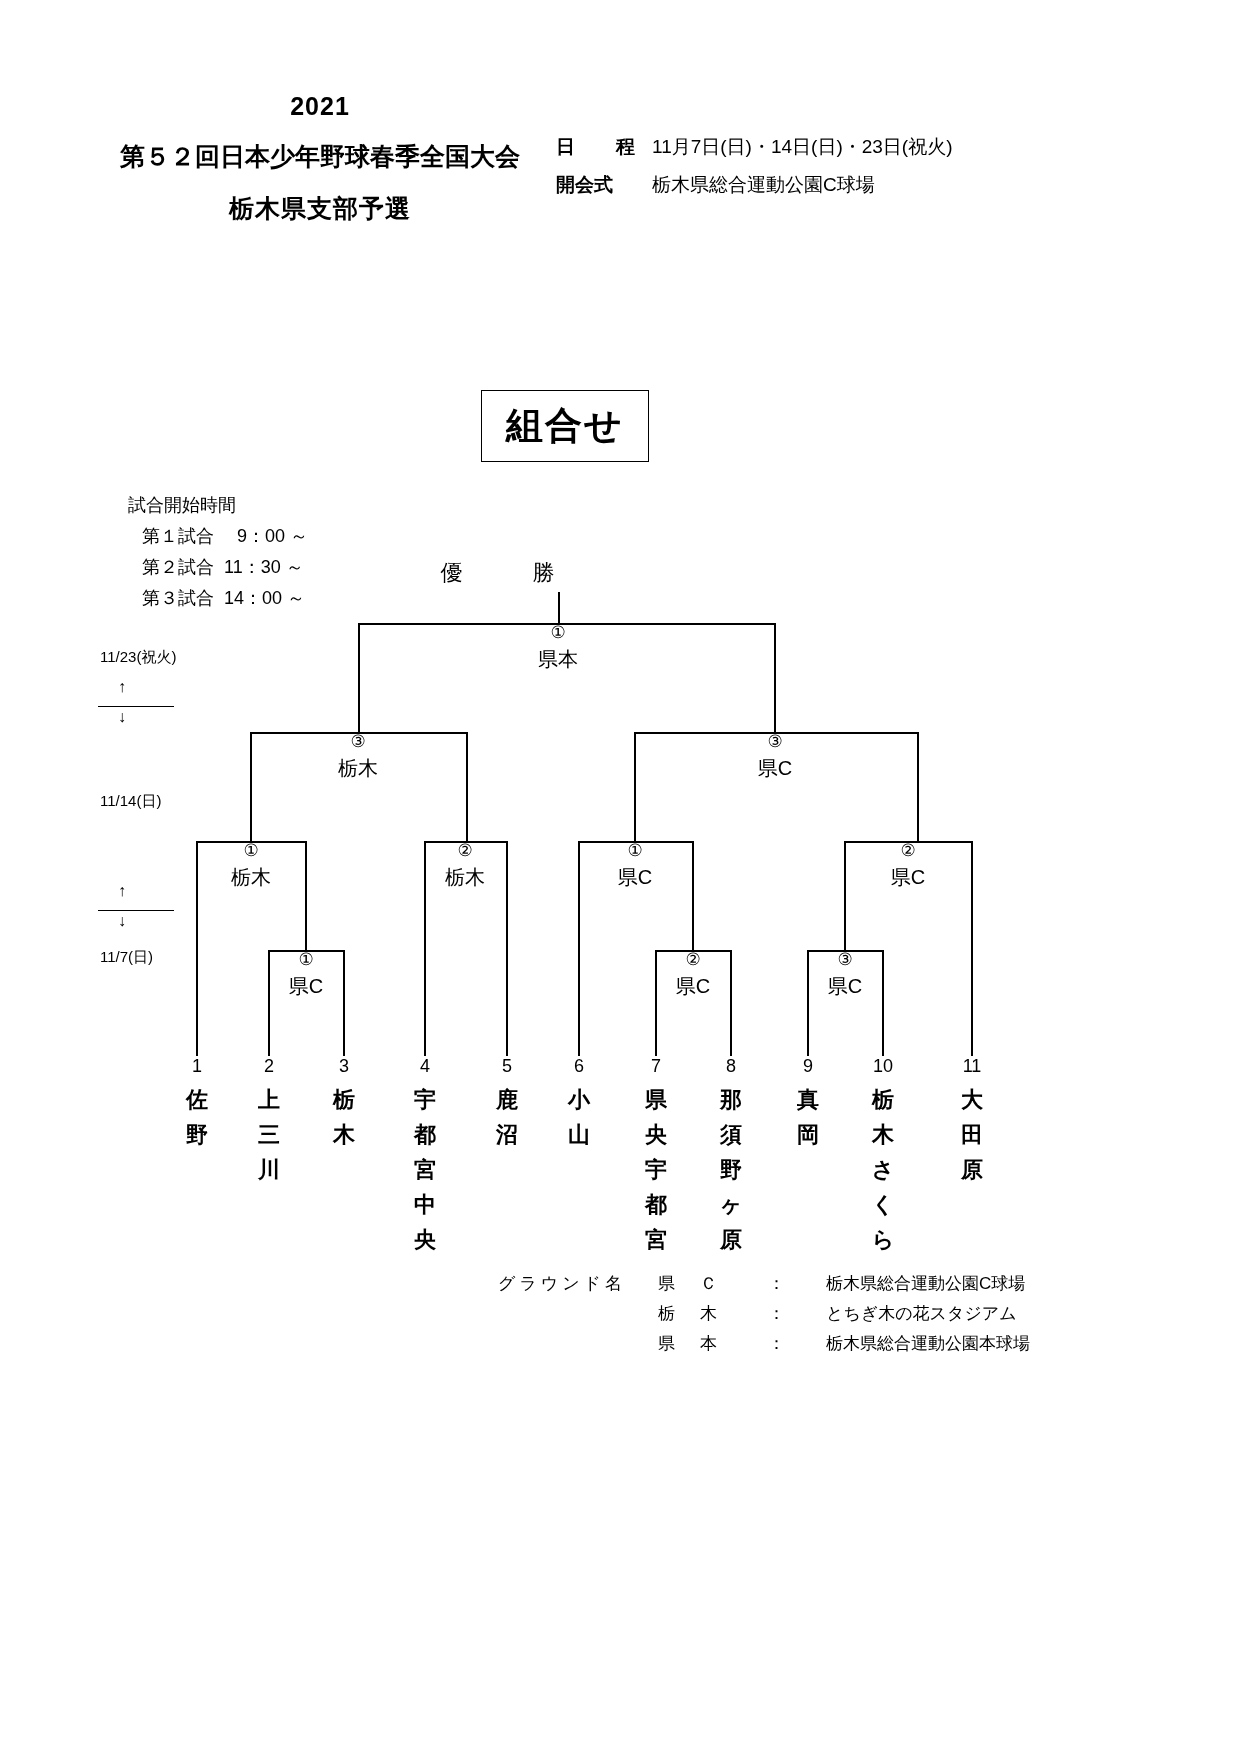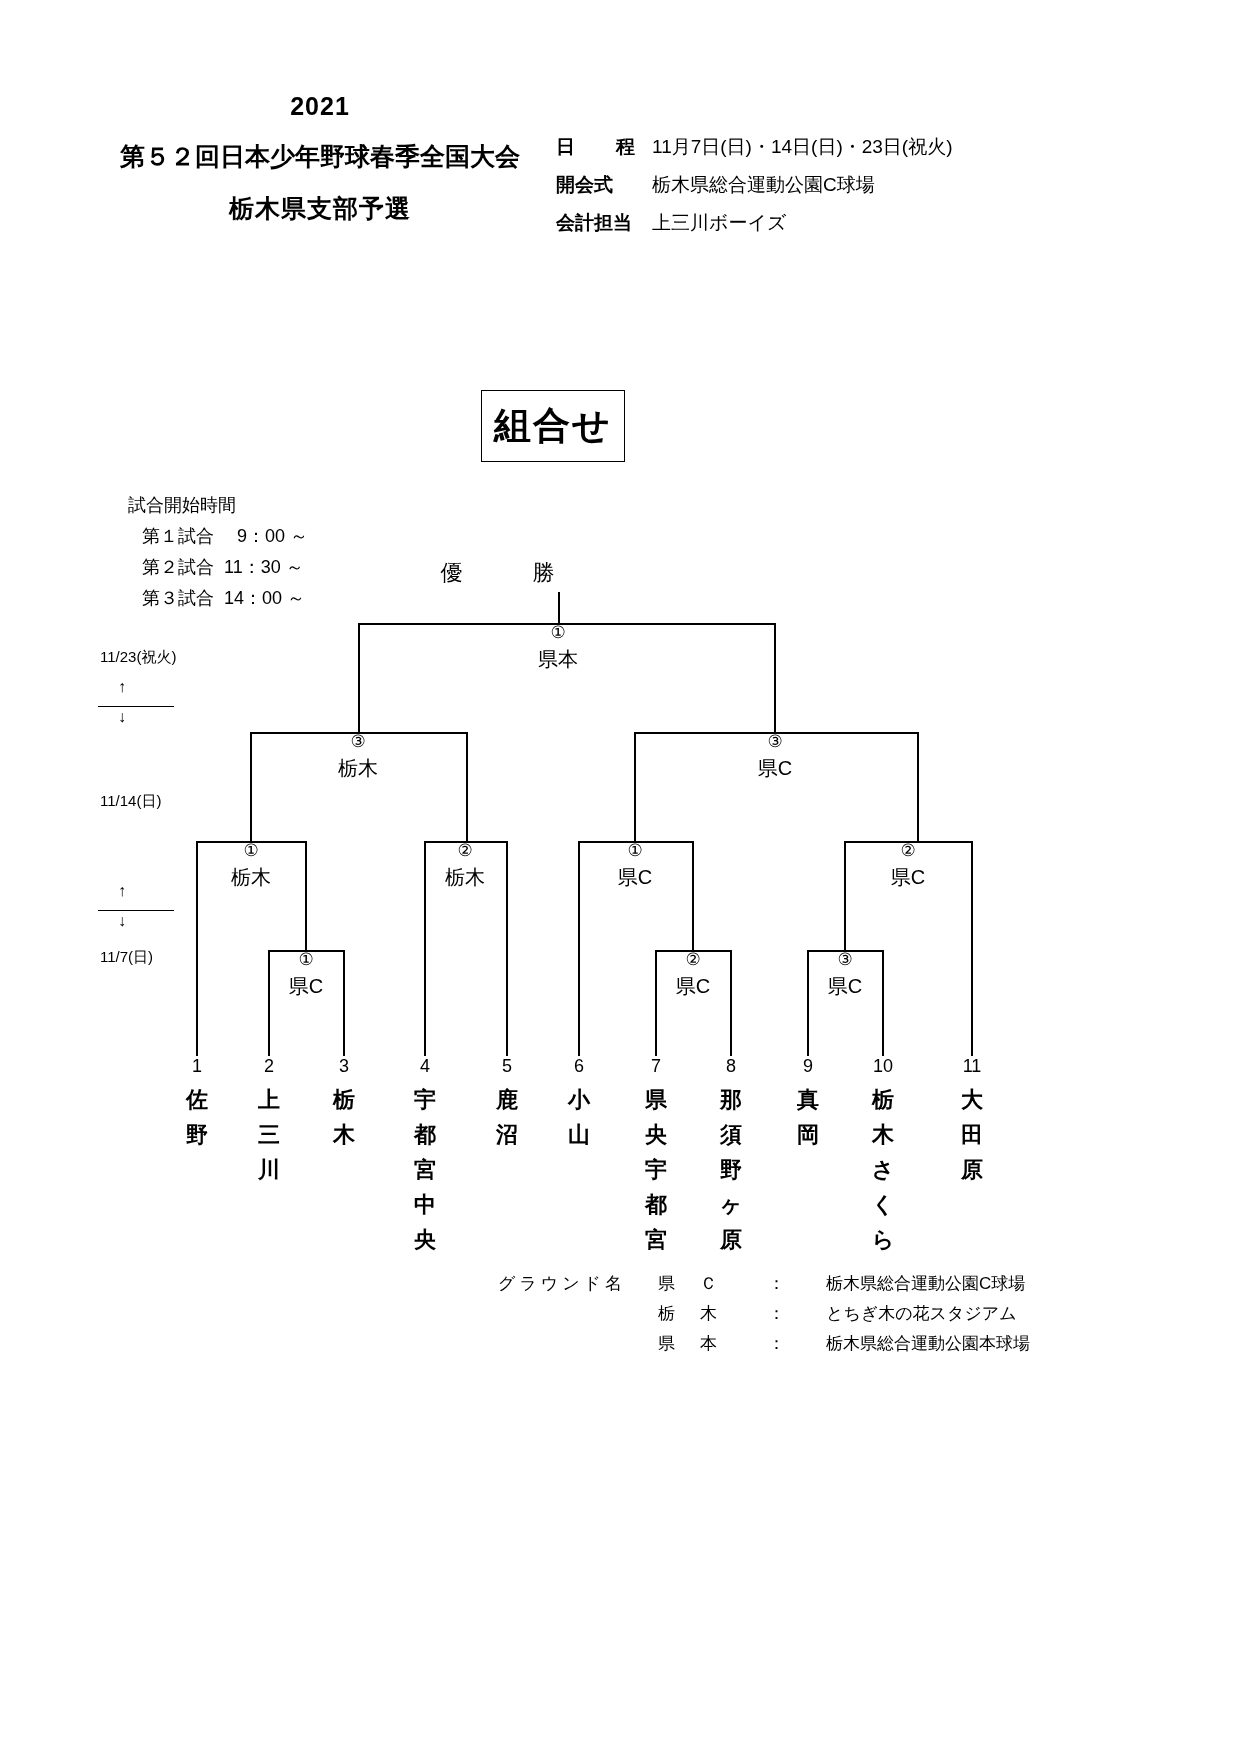--- a/index.html
+++ b/index.html
@@ -31,21 +31,21 @@
   .info-row { display:flex; align-items:flex-start; margin-bottom:8px; height:30px; }
   .info-label {
     width:86px; font-size:19px; font-weight:bold;
     letter-spacing:0px; white-space:nowrap;
   }
   .info-label.sp { letter-spacing:11px; }
   .info-value { font-size:19px; font-weight:400; white-space:nowrap; padding-left:10px; }
 
   
   #kumiawase-box {
-    left:481px; top:390px; width:144px; height:72px;
+    left:481px; top:390px; width:168px; height:72px;
     border:1.6px solid #000; box-sizing:border-box;
     display:flex; align-items:center; justify-content:center;
   }
   #kumiawase-text { font-size:37px; font-weight:bold; letter-spacing:2px; }
 
   
   #schedule { left:128px; top:490px; font-size:18px; line-height:31px; }
   #schedule .sched-head { margin-left:0px; }
   #schedule .sched-row { margin-left:14px; white-space:pre; }
 
@@ -99,24 +99,20 @@
 <div class="abs" id="header-title2">栃木県支部予選</div>
 
 <div class="abs" id="info-block">
   <div class="info-row">
     <div class="info-label sp">日　程</div>
     <div class="info-value">11月7日(日)・14日(日)・23日(祝火)</div>
   </div>
   <div class="info-row">
     <div class="info-label">開会式</div>
     <div class="info-value">栃木県総合運動公園C球場</div>
-  </div>
-  <div class="info-row">
-    <div class="info-label">会計担当</div>
-    <div class="info-value">上三川ボーイズ</div>
   </div>
 </div>
 
 <div class="abs" id="kumiawase-box">
   <span id="kumiawase-text">組合せ</span>
 </div>
 
 <div class="abs" id="schedule">
   <div class="sched-head">試合開始時間</div>
   <div class="sched-row">第１試合　 9：00 ～</div>

